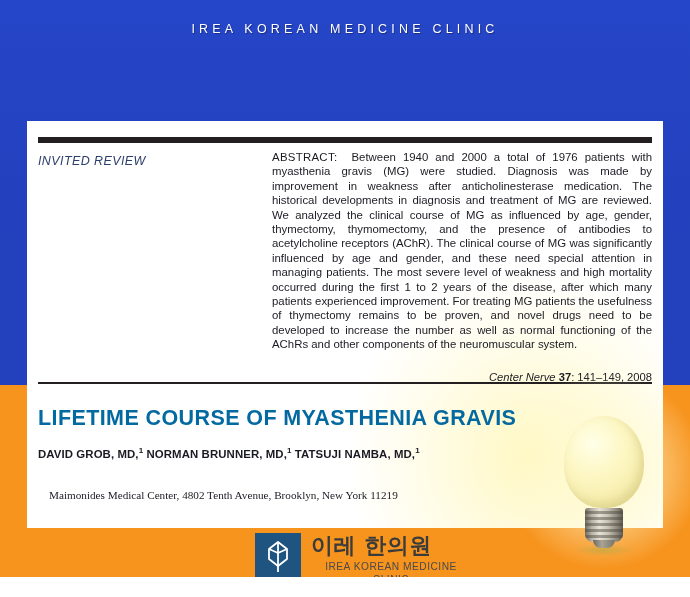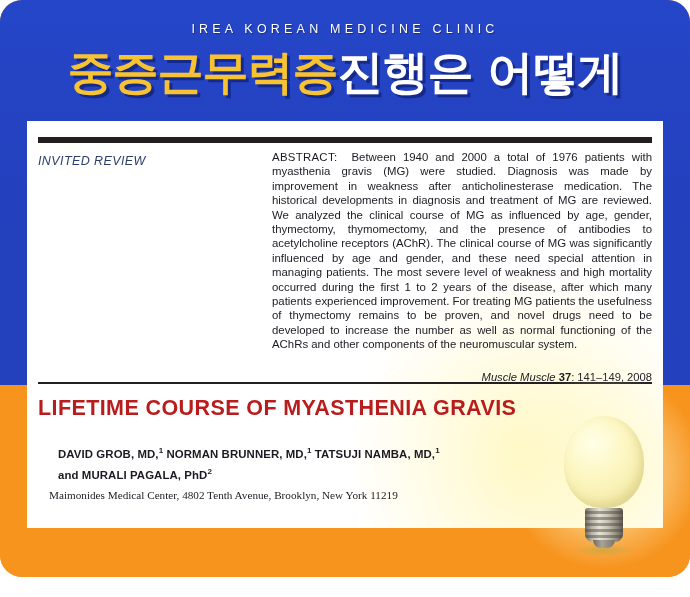--- a/index.html
+++ b/index.html
@@ -11,21 +11,20 @@
   body {
     font-family: "Liberation Sans", sans-serif;
   }
 
   .page {
     position: relative;
     width: 690px;
     height: 577px;
     overflow: hidden;
     background: #f7941e;
-    border-radius: 22px;
   }
 
   
   .banner {
     position: absolute;
     left: 0; top: 0;
     width: 690px;
     height: 385px;
     background: #2445c4;
     background: linear-gradient(180deg, #2546c8 0%, #2340bd 60%, #2340bd 100%);
@@ -135,38 +134,37 @@
     text-align: right;
     font-size: 11.2px;
     font-style: italic;
     color: #1a1a22;
   }
   .citation .vol { font-weight: 700; font-style: normal; }
   .citation .rest { font-style: normal; }
 
   .title {
     position: absolute;
-    left: 11px; top: 275px;
+    left: 11px; top: 285px;
     font-size: 21.5px;
     font-weight: 700;
-    color: #b91c1c;
+    color: #0369a1;
     letter-spacing: 0.4px;
     font-family: "Liberation Sans", sans-serif;
   }
 
   .authors {
     position: absolute;
     left: 11px; top: 321px;
     width: 440px;
     font-size: 11.4px;
     font-weight: 700;
     line-height: 17px;
     color: #1a1a22;
     letter-spacing: 0.1px;
-    margin-left: 20px;
   }
   .authors sup { font-size: 8px; vertical-align: super; }
 
   .affiliations {
     position: absolute;
     left: 13px; top: 367px;
     width: 470px;
     font-family: "Liberation Serif", serif;
     font-size: 11.2px;
     line-height: 14.5px;
@@ -273,50 +271,46 @@
     width: 160px;
   }
 </style>
 </head>
 <body>
 
 <div class="page">
 
   <div class="banner">
     <div class="banner-eyebrow">IREA KOREAN MEDICINE CLINIC</div>
-    <div class="banner-headline">
-      <span class="headline-yellow">중증근무력증</span><span class="headline-white">진행은 어떻게</span>
-    </div>
   </div>
 
   <div class="footer-band"></div>
 
   <div class="sheet">
     <div class="glow"></div>
 
     <div class="rule-top"></div>
 
     <div class="invited">INVITED REVIEW</div>
 
     <div class="abstract">
       <span class="abstract-label">ABSTRACT:</span>&nbsp;&nbsp;<span>Between 1940 and 2000 a total of 1976 patients with myasthenia gravis (MG) were studied. Diagnosis was made by improvement in weakness after anticholinesterase medication. The historical developments in diagnosis and treatment of MG are reviewed. We analyzed the clinical course of MG as influenced by age, gender, thymectomy, thymomectomy, and the presence of antibodies to acetylcholine receptors (AChR). The clinical course of MG was significantly influenced by age and gender, and these need special attention in managing patients. The most severe level of weakness and high mortality occurred during the first 1 to 2 years of the disease, after which many patients experienced improvement. For treating MG patients the usefulness of thymectomy remains to be proven, and novel drugs need to be developed to increase the number as well as normal functioning of the AChRs and other components of the neuromuscular system.</span>
     </div>
 
     <div class="citation">
-      <span>Muscle Muscle</span>
+      <span>Center Nerve</span>
       <span class="vol">37</span><span class="rest">: 141–149, 2008</span>
     </div>
 
     <div class="rule-mid"></div>
 
     <div class="title">LIFETIME COURSE OF MYASTHENIA GRAVIS</div>
 
     <div class="authors">
       <span><span>DAVID GROB, MD,</span><sup>1</sup><span> NORMAN BRUNNER, MD,</span><sup>1</sup><span> TATSUJI NAMBA, MD,</span><sup>1</sup></span><br>
-      <span><span>and MURALI PAGALA, PhD</span><sup>2</sup></span>
     </div>
 
     <div class="affiliations">
       <div class="aff-line indent">Maimonides Medical Center, 4802 Tenth Avenue, Brooklyn, New York 11219</div>
     </div>
   </div>
 
   <div class="bulb">
     <div class="bulb-halo"></div>
     <div class="bulb-glass"></div>
@@ -325,14 +319,31 @@
     <div class="bulb-base">
       <div class="thread" style="top:3px"></div>
       <div class="thread" style="top:9px"></div>
       <div class="thread" style="top:15px"></div>
       <div class="thread" style="top:21px"></div>
       <div class="thread" style="top:27px"></div>
     </div>
     <div class="bulb-tip"></div>
   </div>
 
+  <div class="footer-logo">
+    <div class="logo-mark">
+      <svg width="30" height="34" viewBox="0 0 30 34" fill="none" stroke="#ffffff" stroke-width="1.8" stroke-linejoin="round">
+        <path d="M15 3 L24 10 L24 20 L15 27 L6 20 L6 10 Z"></path>
+        <path d="M15 3 L15 14"></path>
+        <path d="M6 10 L15 14 L24 10"></path>
+        <path d="M15 14 L15 33"></path>
+      </svg>
+    </div>
+    <div class="logo-text">
+      <div class="logo-ko">이레 한의원</div>
+      <div class="logo-en">
+        <div>IREA KOREAN MEDICINE</div>
+        <div>CLINIC</div>
+      </div>
+    </div>
+  </div>
 
 </div>
 
 </body></html>

